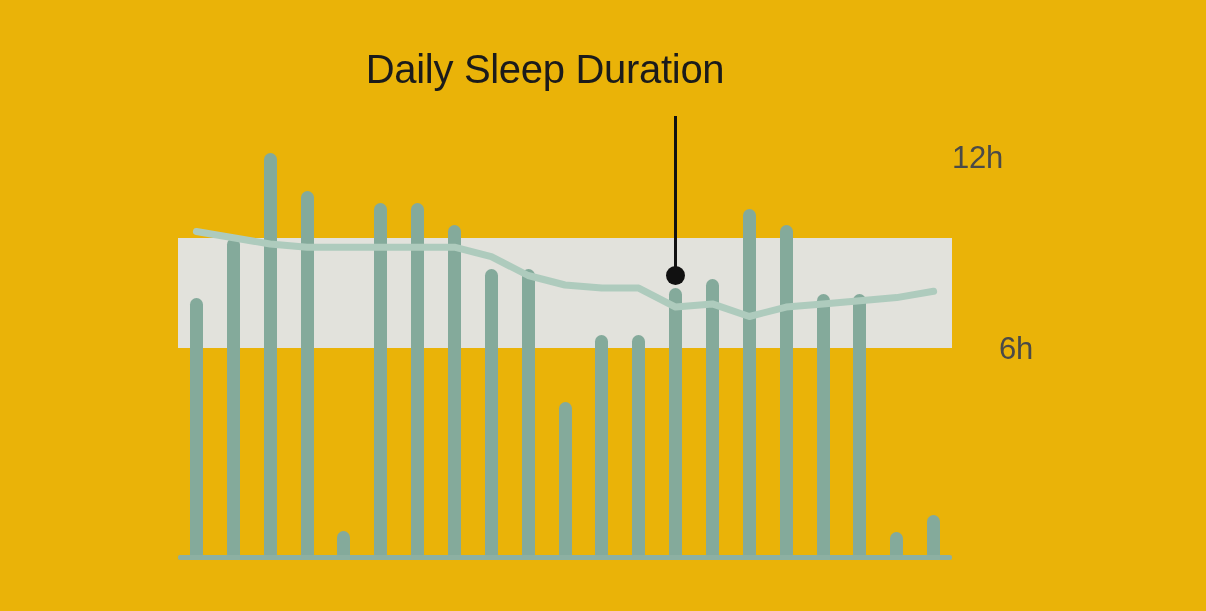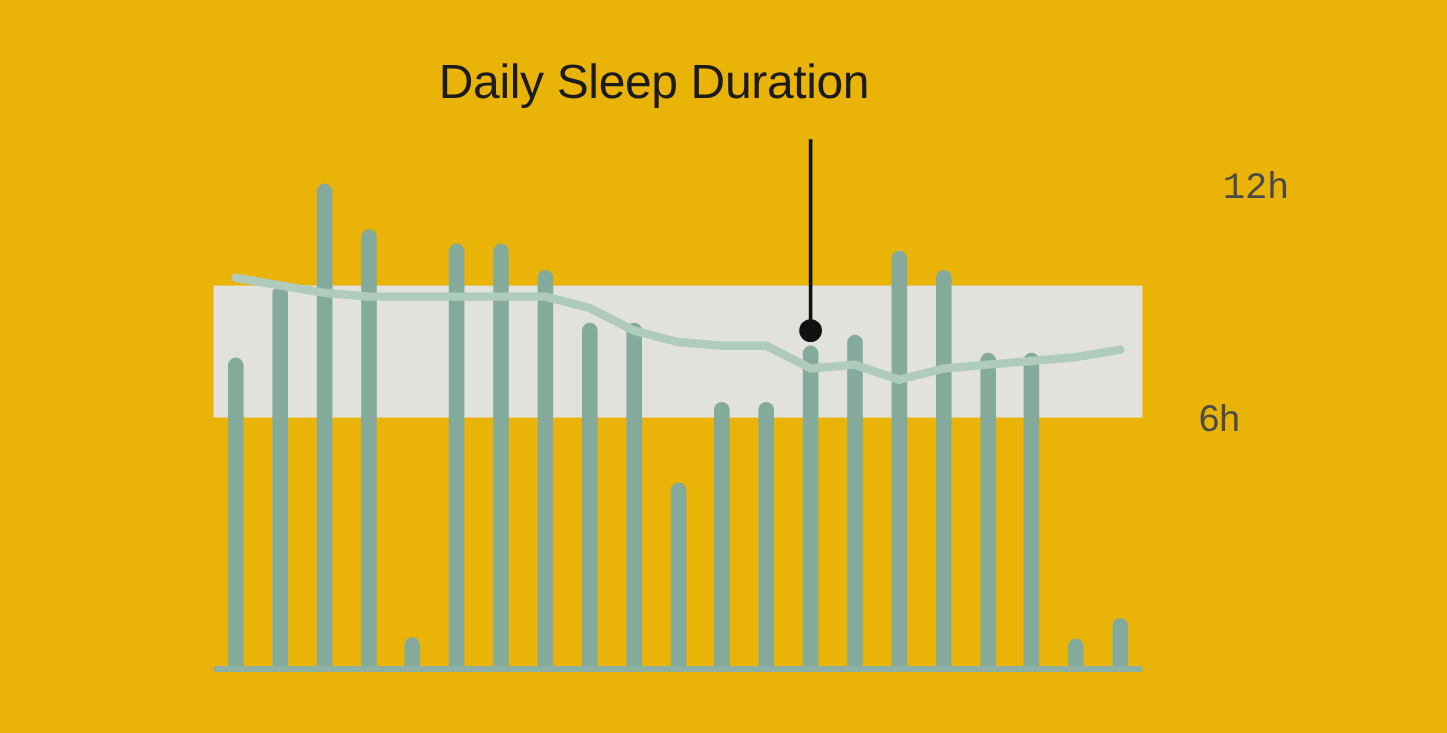--- a/index.html
+++ b/index.html
@@ -81,21 +81,21 @@
     pointer-events: none;
   }
   
   .y-label {
     position: absolute;
     font-size: 31px;
     color: #4a4a48;
     letter-spacing: -0.2px;
     white-space: nowrap;
   }
-  #y-label-12h { left: 1019px; top: 140px; font-family: Liberation Mono, monospace; }
+  #y-label-12h { left: 952px; top: 140px; }
   #y-label-6h  { left: 999px; top: 331px; }
 </style>
 </head>
 <body>
 
 <div id="stage">
 
   <div id="plot">
     <div id="normal-band" style="left: 178px; width: 774px; top: 237.75px; height: 110.25px; background: rgb(226, 226, 220);"></div>
     <div id="bars">

